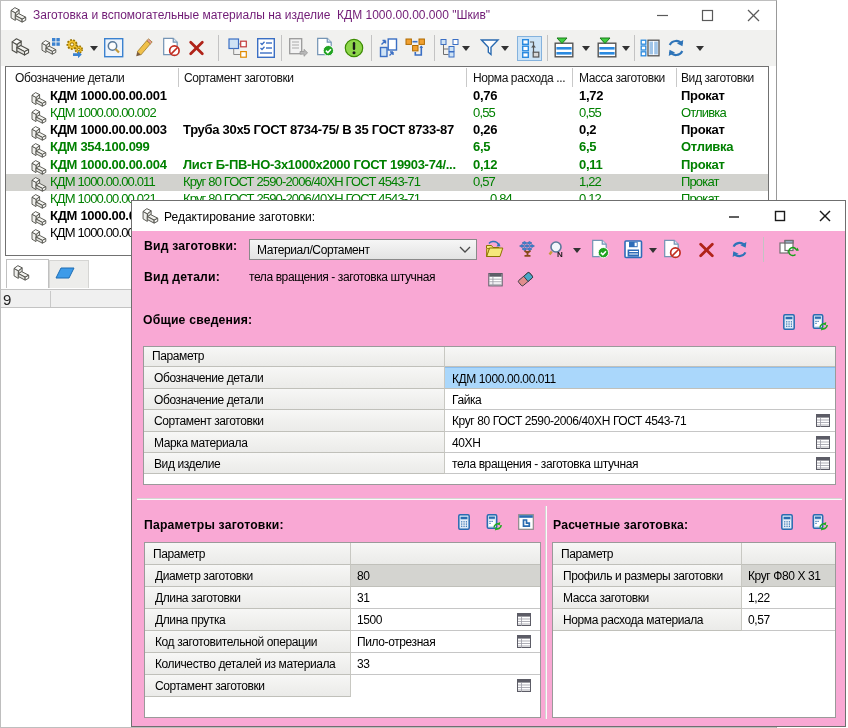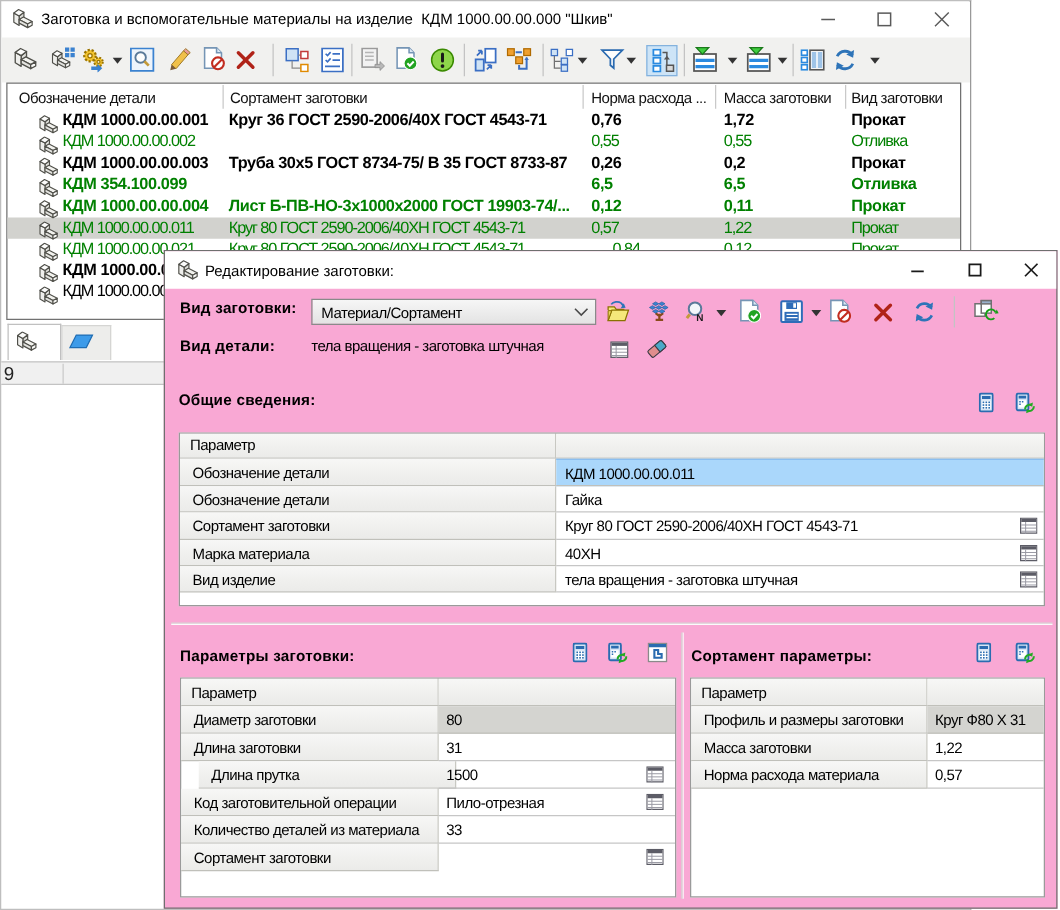--- a/index.html
+++ b/index.html
@@ -83,21 +83,21 @@
 <line x1="8.2" y1="14.8" x2="13.8" y2="9.2" stroke="#c22d20" stroke-width="1.5"></line>
 </g>
 </defs>
   </svg>
 
 <div class="a" id="win" style="left:0;top:0;width:777px;height:728px;background:#fff;border:1px solid #bebebe;border-right:1px solid #999"></div>
 
 <svg class="a" style="left:10px;top:7px" width="17" height="16" viewBox="0 0 16 15">
     <use href="#blk"></use>
   </svg>
-<div class="a" style="left:33px;top:8px;font-size:12px;color:#000000;white-space:nowrap">Заготовка и вспомогательные материалы на изделие&nbsp; КДМ 1000.00.00.000 "Шкив"</div>
+<div class="a" style="left:33px;top:8px;font-size:12px;color:#701a75;white-space:nowrap">Заготовка и вспомогательные материалы на изделие&nbsp; КДМ 1000.00.00.000 "Шкив"</div>
 <svg class="a" style="left:652px;top:5px" width="120" height="20">
 <line x1="5" y1="10.5" x2="16" y2="10.5" stroke="#5a5a5a" stroke-width="1.2"></line>
 <rect x="50.5" y="5.5" width="10" height="10" fill="none" stroke="#5a5a5a" stroke-width="1.2"></rect>
 <line x1="96" y1="5" x2="107" y2="16" stroke="#5a5a5a" stroke-width="1.2"></line>
 <line x1="107" y1="5" x2="96" y2="16" stroke="#5a5a5a" stroke-width="1.2"></line>
 </svg>
 
 <div class="a" style="left:1px;top:30px;width:775px;height:36px;background:#f1f1ef"></div>
 <div class="a" id="tb" style="left:0;top:30px;width:777px;height:36px">
 <svg class="a" style="left:11px;top:8px" width="19" height="18" viewBox="0 0 16 15">
@@ -261,21 +261,20 @@
 <div class="a" style="left:466px;top:68px;width:1px;height:19px;background:#c9c9c9"></div>
 <div class="a" style="left:572px;top:68px;width:1px;height:19px;background:#c9c9c9"></div>
 <div class="a" style="left:676px;top:68px;width:1px;height:19px;background:#c9c9c9"></div>
 
 <div class="a" style="left:6px;top:174px;width:762px;height:17px;background:#d2d2ce"></div>
 <div class="a" id="rows" style="left:0;top:0;width:777px;height:260px">
 <svg class="a" style="left:31px;top:92px" width="16" height="15" viewBox="0 0 16 15">
       <use href="#blk"></use>
     </svg>
 <div class="a row b" style="left:50px;top:88px">КДМ 1000.00.00.001</div>
-<div class="a row b" style="left:183px;top:88px">Круг 36 ГОСТ 2590-2006/40Х ГОСТ 4543-71</div>
 <div class="a row b" style="left:473px;top:88px">0,76</div>
 <div class="a row b" style="left:579px;top:88px">1,72</div>
 <div class="a row b" style="left:681px;top:88px">Прокат</div>
 <svg class="a" style="left:31px;top:109px" width="16" height="15" viewBox="0 0 16 15">
       <use href="#blk"></use>
     </svg>
 <div class="a row g" style="left:50px;top:105px">КДМ 1000.00.00.002</div>
 <div class="a row g" style="left:473px;top:105px">0,55</div>
 <div class="a row g" style="left:579px;top:105px">0,55</div>
 <div class="a row g" style="left:681px;top:105px">Отливка</div>
@@ -478,42 +477,42 @@
   <svg class="a" style="left:386px;top:313px" width="16" height="16">
   <rect x="0.7" y="0.7" width="14.6" height="14.6" fill="#fff" stroke="#8a8a8a" stroke-width="1.2"></rect>
   <rect x="1.2" y="1.2" width="13.6" height="2.6" fill="#2a6cb0"></rect>
   <path d="M5.5 6 h3 v3.2 h2.8 v3 h-5.8 Z" fill="#fff" stroke="#2a6cb0" stroke-width="1.7"></path>
   </svg>
   <div class="a" id="t2" style="left:12px;top:341px;width:397px;height:176px;border:1px solid #9a9a9a;background:#fff">
     <div class="a pcell hl ptxt" style="left:0;top:0;width:206px;height:22px;padding-left:8px">Параметр</div>
     <div class="a pcell" style="left:206px;top:0;width:189px;height:22px;border-right:none"></div>
     <div class="a pcell hl ptxt" style="left:0;top:22px;width:206px;height:22px;padding-left:10px">Диаметр заготовки</div>
     <div class="a pcell hl ptxt" style="left:0;top:44px;width:206px;height:22px;padding-left:10px">Длина заготовки</div>
-    <div class="a pcell hl ptxt" style="left:14px;top:66px;width:206px;height:22px;padding-left:10px">Длина прутка</div>
+    <div class="a pcell hl ptxt" style="left:0;top:66px;width:206px;height:22px;padding-left:10px">Длина прутка</div>
     <div class="a pcell hl ptxt" style="left:0;top:88px;width:206px;height:22px;padding-left:10px">Код заготовительной операции</div>
     <div class="a pcell hl ptxt" style="left:0;top:110px;width:206px;height:22px;padding-left:10px">Количество деталей из материала</div>
     <div class="a pcell hl ptxt" style="left:0;top:132px;width:206px;height:22px;padding-left:10px">Сортамент заготовки</div>
     <div class="a" style="left:206px;top:22px;width:189px;height:22px;background:#d4d4d0;border-bottom:1px solid #c0c0ba"></div>
     <div class="a hl ptxt" style="left:206px;top:22px;width:182px;padding-left:6px">80</div>
     <div class="a hl ptxt" style="left:206px;top:44px;width:189px;padding-left:6px;border-bottom:1px solid #c6c6c6;height:22px">31</div>
     <div class="a hl ptxt" style="left:206px;top:66px;width:189px;padding-left:6px;border-bottom:1px solid #c6c6c6;height:22px">1500</div>
     <div class="a hl ptxt" style="left:206px;top:88px;width:189px;padding-left:6px;border-bottom:1px solid #c6c6c6;height:22px">Пило-отрезная</div>
     <div class="a hl ptxt" style="left:206px;top:110px;width:189px;padding-left:6px;border-bottom:1px solid #c6c6c6;height:22px">33</div>
     <svg class="a" style="left:372px;top:70px" width="14" height="13.6" viewBox="0 0 14 13.6">
         <use href="#tblbtn"></use>
       </svg>
     <svg class="a" style="left:372px;top:92px" width="14" height="13.6" viewBox="0 0 14 13.6">
         <use href="#tblbtn"></use>
       </svg>
     <svg class="a" style="left:372px;top:136px" width="14" height="13.6" viewBox="0 0 14 13.6">
         <use href="#tblbtn"></use>
       </svg>
   </div>
 
-  <div class="a lbl" style="left:421px;top:317px">Сортамент параметры:</div>
+  <div class="a lbl" style="left:421px;top:317px">Расчетные заготовка:</div>
   <svg class="a" style="left:649px;top:313px" width="12" height="16" viewBox="0 0 12 16">
       <use href="#calc"></use>
     </svg>
   <svg class="a" style="left:680px;top:313px" width="16" height="17" viewBox="0 0 15 17">
       <use href="#tblref"></use>
     </svg>
   <div class="a" id="t3" style="left:420px;top:341px;width:284px;height:176px;border:1px solid #9a9a9a;background:#fff">
     <div class="a pcell hl ptxt" style="left:0;top:0;width:189px;height:22px;padding-left:8px">Параметр</div>
     <div class="a pcell" style="left:189px;top:0;width:93px;height:22px;border-right:none"></div>
     <div class="a pcell hl ptxt" style="left:0;top:22px;width:189px;height:22px;padding-left:10px">Профиль и размеры заготовки</div>

